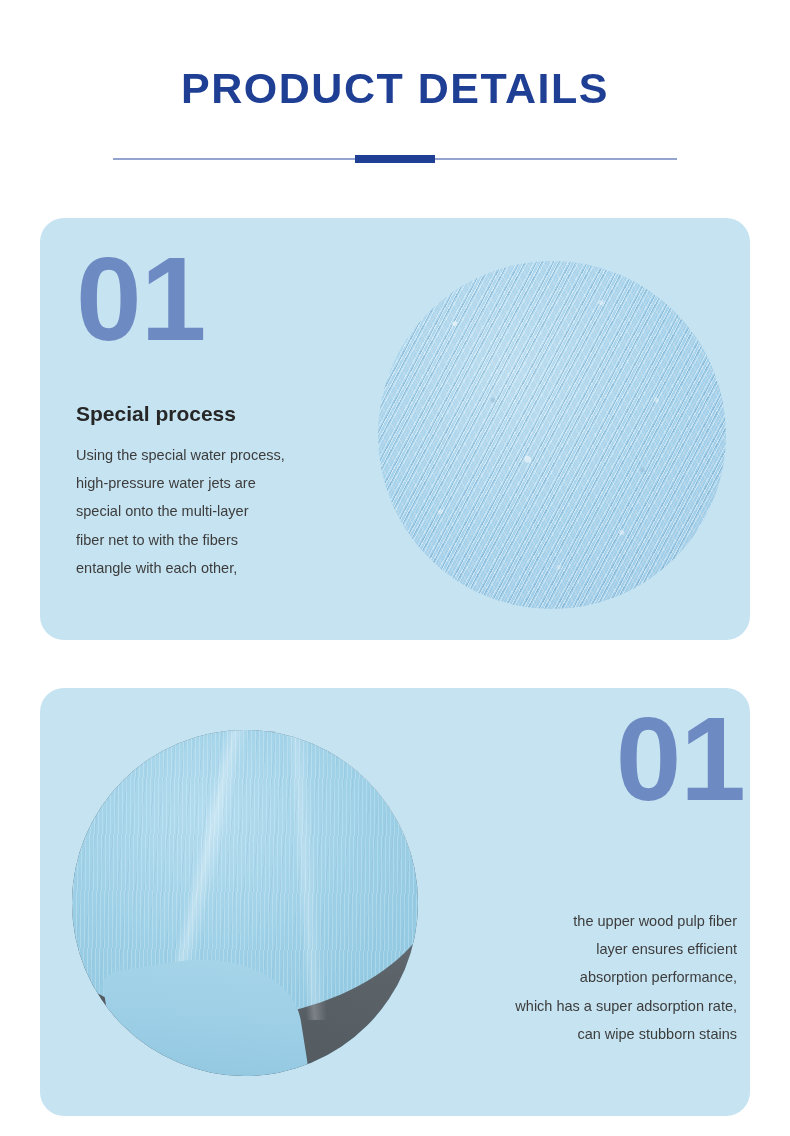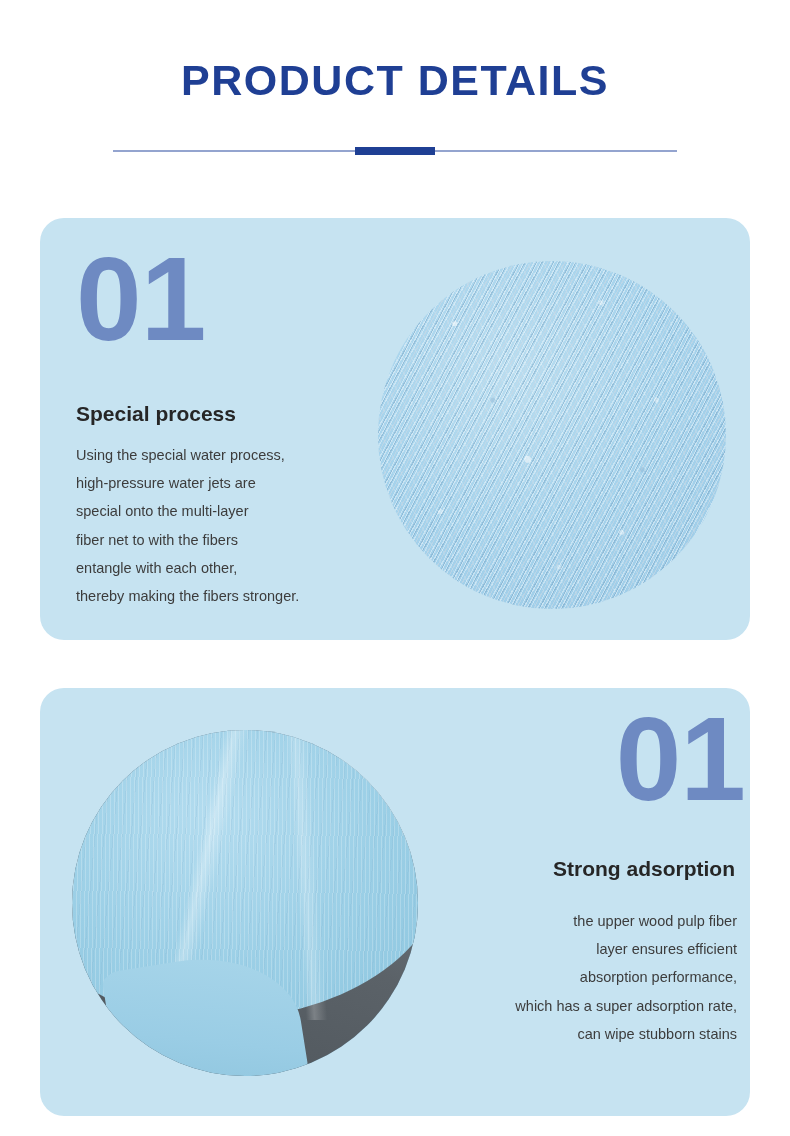--- a/index.html
+++ b/index.html
@@ -12,21 +12,21 @@
     background: #ffffff;
     font-family: "Liberation Sans", sans-serif;
     overflow: hidden;
     position: relative;
   }
 
   
   .header {
     position: absolute;
     left: 0;
-    top: 4px;
+    top: 12px;
     width: 790px;
     height: 200px;
   }
   .page-title {
     position: absolute;
     left: 0;
     top: 50px;
     width: 790px;
     text-align: center;
     font-size: 43px;
@@ -232,33 +232,31 @@
   <div class="num">01</div>
 
   <div class="card-heading">Special process</div>
 
   <div class="card-body">
     <span class="line">Using the special water process,</span>
     <span class="line">high-pressure water jets are</span>
     <span class="line">special onto the multi-layer</span>
     <span class="line">fiber net to with the fibers</span>
     <span class="line">entangle with each other,</span>
-    <span class="line">thereby making the fibers stronger.</span>
   </div>
 
   <div class="photo" id="photo-01">
     <div class="speck"></div>
   </div>
 </div>
 
 <div class="card" id="card-02">
 
   <div class="num">01</div>
 
-  <div class="card-heading">Strong adsorption</div>
 
   <div class="card-body">
     <span class="line">the upper wood pulp fiber</span>
     <span class="line">layer ensures efficient</span>
     <span class="line">absorption performance,</span>
     <span class="line">which has a super adsorption rate,</span>
     <span class="line">can wipe stubborn stains</span>
   </div>
 
   <div class="photo" id="photo-02">

